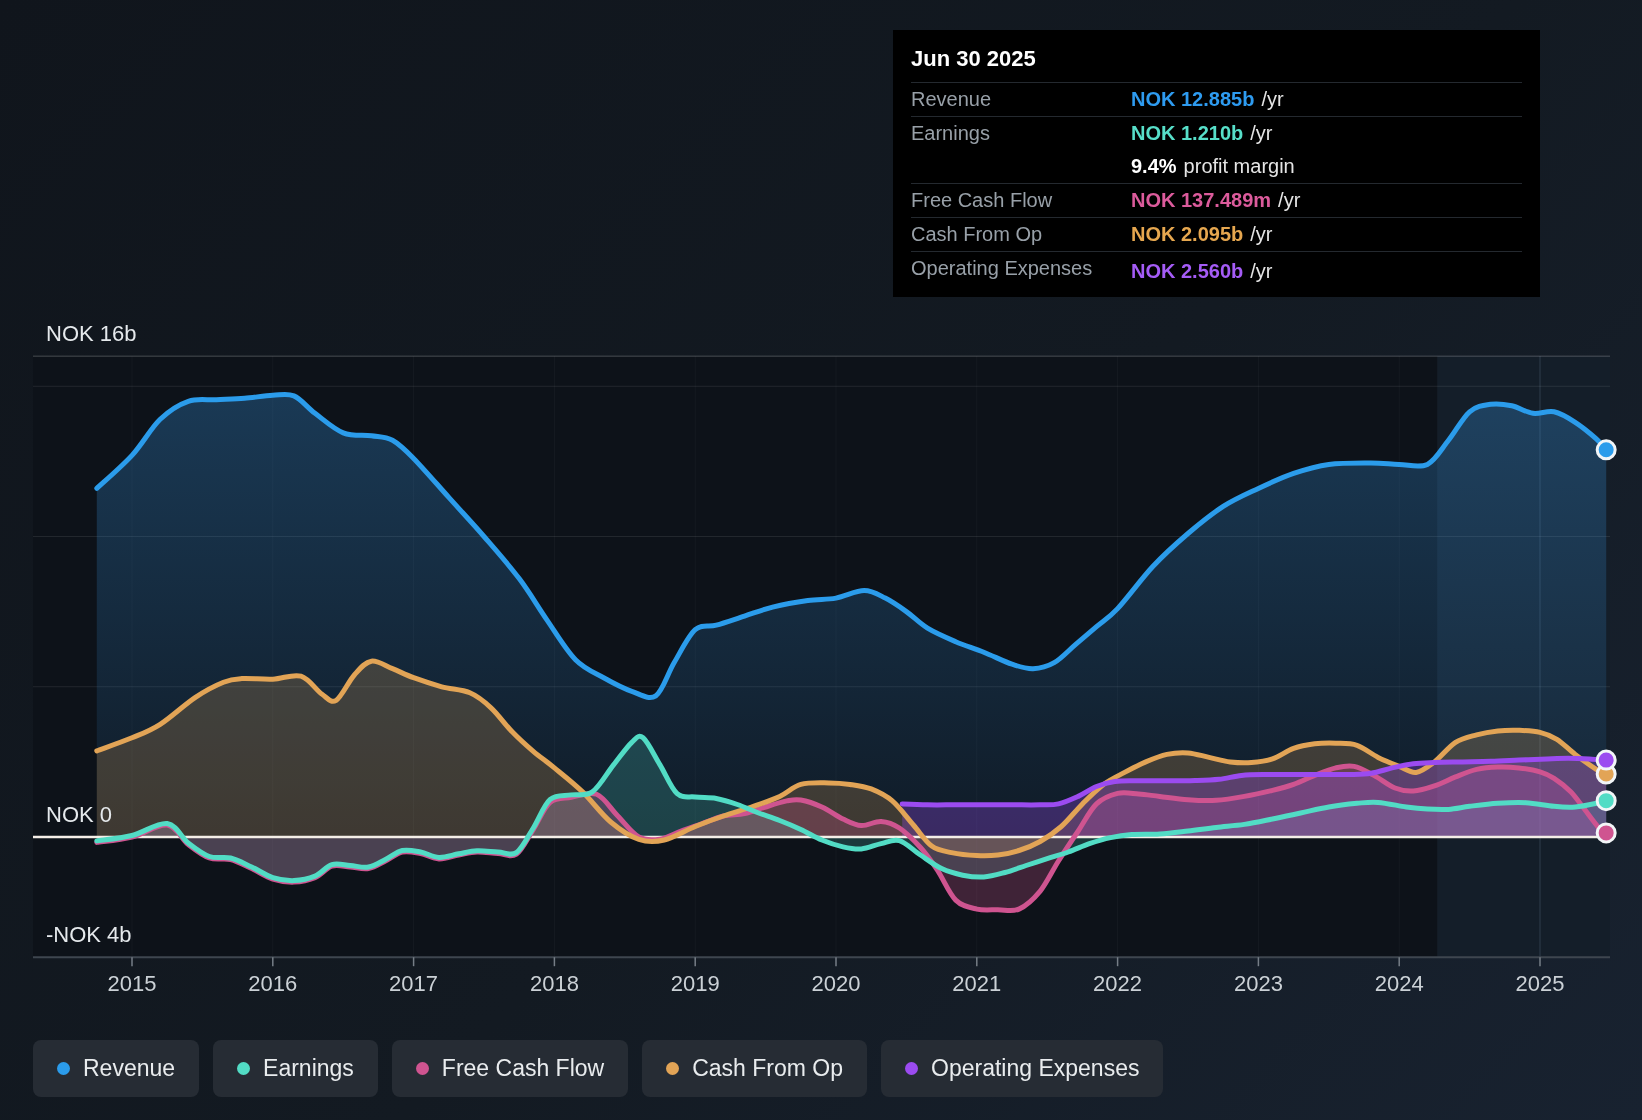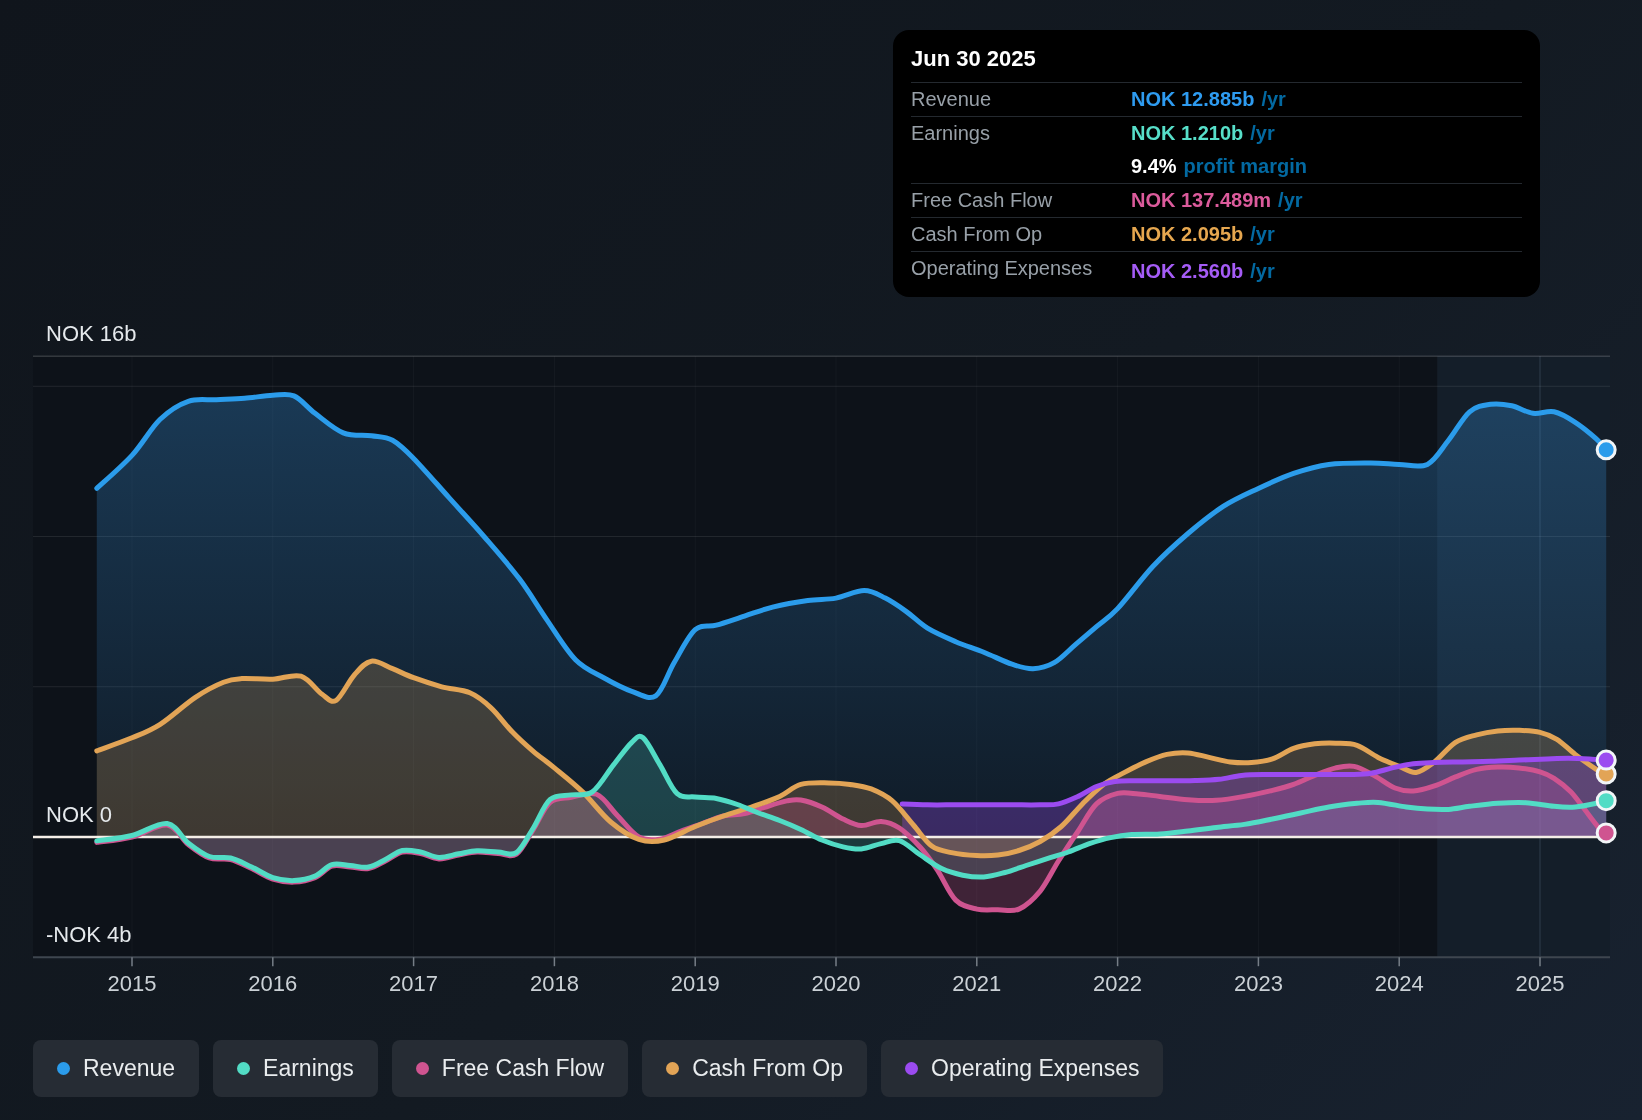--- a/index.html
+++ b/index.html
@@ -2,27 +2,27 @@
 <html><head>
 <meta charset="utf-8">
 <style>
   html,body{margin:0;padding:0;background:#10151c;}
   .app{position:relative;width:1642px;height:1120px;overflow:hidden;
        background:linear-gradient(135deg,#10151c 0%,#131a22 55%,#182230 100%);
        font-family:"Liberation Sans",sans-serif;}
   svg{position:absolute;left:0;top:0;}
   
   .tooltip{position:absolute;left:893px;top:30px;width:647px;box-sizing:border-box;
-           background:#000;border-radius:16px;padding:8px 18px 12px;}
+           background:#000;border-radius:0;padding:8px 18px 12px;}
   .tt-date{font-size:22px;font-weight:bold;color:#fff;padding:8px 0 10px;}
   .tt-row{display:flex;align-items:center;height:33px;border-top:1px solid #24292f;}
   .tt-row.no-sep{border-top:none;}
   .tt-label{width:220px;font-size:20px;color:#98a0a8;flex:none;}
   .tt-value{font-size:20px;font-weight:bold;white-space:nowrap;}
-  .tt-unit{font-weight:bold;color:#0369a1;margin-left:7px;}
+  .tt-unit{font-weight:normal;color:#e5e5e5;margin-left:7px;}
   
   .legend{position:absolute;left:33px;top:1040px;display:flex;gap:14px;}
   .pill{display:flex;align-items:center;gap:13px;height:57px;padding:0 24px;
         background:#262c34;border-radius:8px;cursor:pointer;}
   .dot{width:13px;height:13px;border-radius:50%;flex:none;}
   .pill-label{font-size:23px;color:#e9ecee;}
 </style>
 </head>
 <body>
 

